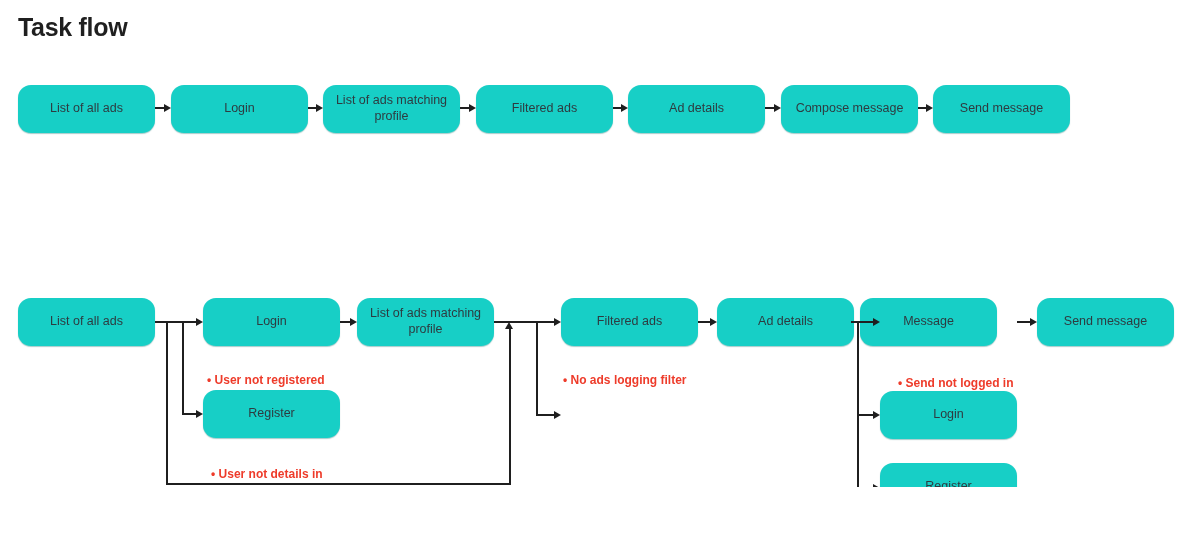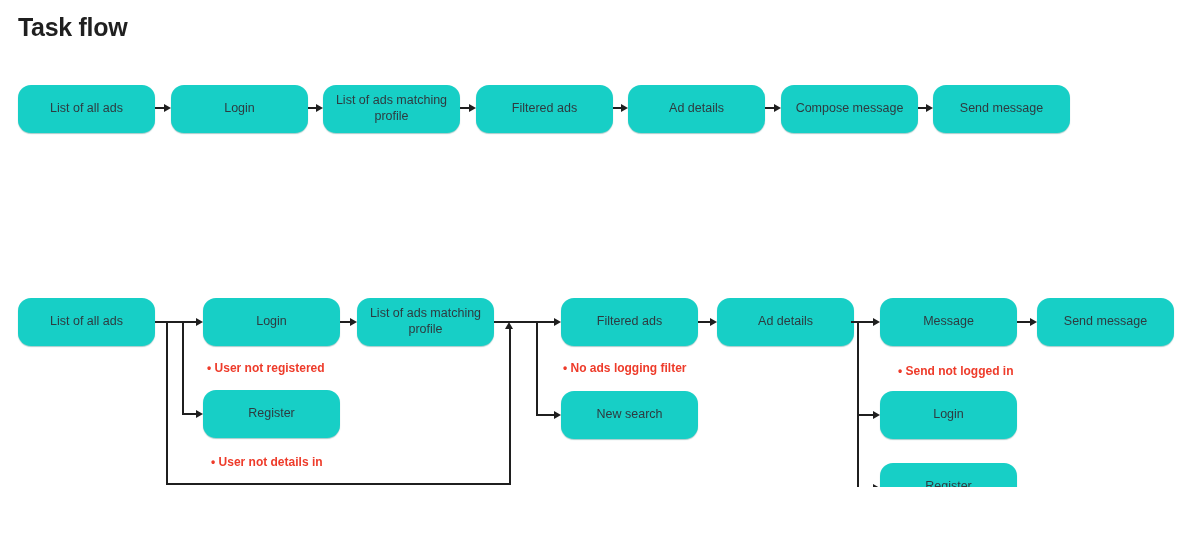--- a/index.html
+++ b/index.html
@@ -34,20 +34,21 @@
     border-top:4px solid transparent;border-bottom:4px solid transparent;
   }
   .arr-u{
     position:absolute;width:0;height:0;
     border-bottom:7px solid var(--connector);
     border-left:4.5px solid transparent;border-right:4.5px solid transparent;
   }
   .note{
     position:absolute;font-size:12px;font-weight:700;color:var(--note-text);
     white-space:nowrap;
+    margin-top:12px;
   }
 </style>
 </head>
 <body>
 
 <div class="canvas">
 
   <h1 class="heading" style="left:18px;top:13px">Task flow</h1>
 
   <div class="node" style="left:18px;top:85px">List of all ads</div>
@@ -70,25 +71,24 @@
   <div class="arr-r" style="left:774px;top:104px"></div>
   <div class="hline" style="left:918px;top:107px;width:9px"></div>
   <div class="arr-r" style="left:926px;top:104px"></div>
 
 
   <div class="node" style="left:18px;top:298px">List of all ads</div>
   <div class="node" style="left:203px;top:298px">Login</div>
   <div class="node" style="left:357px;top:298px">List of ads matching profile</div>
   <div class="node" style="left:561px;top:298px">Filtered ads</div>
   <div class="node" style="left:717px;top:298px">Ad details</div>
-  <div class="node" style="left:880px;top:298px">Message</div>
+  <div class="node" style="left:860px;top:298px">Message</div>
   <div class="node" style="left:1037px;top:298px">Send message</div>
 
   <div class="node" style="left:203px;top:390px">Register</div>
-  <div class="node" style="left:561px;top:391px">New search</div>
   <div class="node" style="left:880px;top:391px">Login</div>
   <div class="node" style="left:880px;top:463px">Register</div>
 
   <div class="note" style="left:207px;top:361px">• User not registered</div>
   <div class="note" style="left:211px;top:455px">• User not details in</div>
   <div class="note" style="left:563px;top:361px">• No ads logging filter</div>
   <div class="note" style="left:898px;top:364px">• Send not logged in</div>
 
   <div class="hline" style="left:155px;top:321px;width:41px"></div>
   <div class="arr-r" style="left:196px;top:318px"></div>

